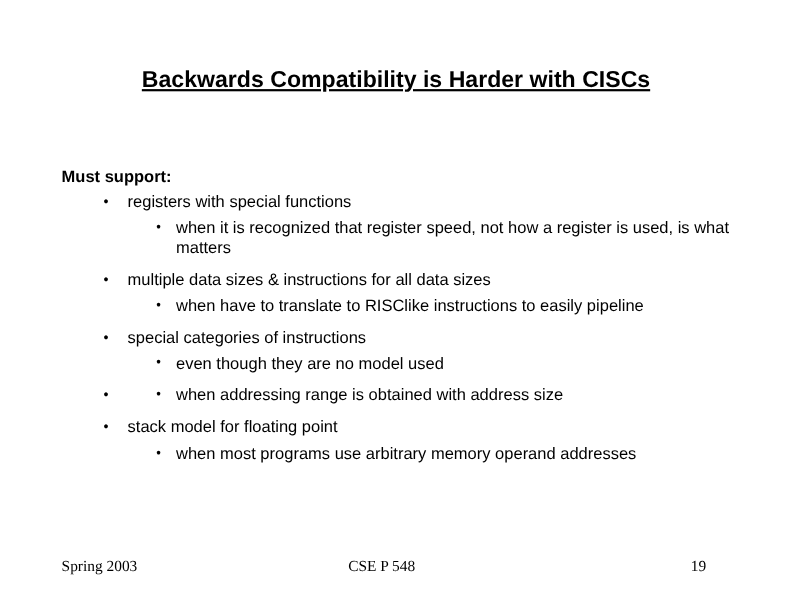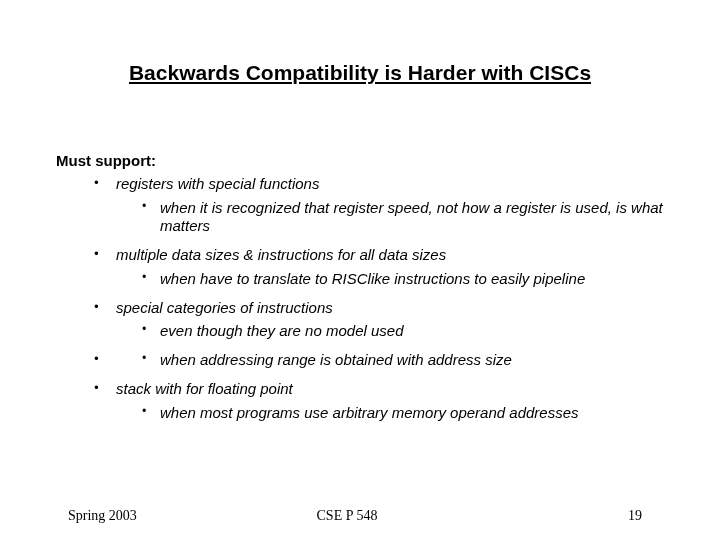--- a/index.html
+++ b/index.html
@@ -39,21 +39,20 @@
     font-weight: bold;
     margin-bottom: 4px;
   }
   ul {
     list-style: none;
     margin: 0;
     padding: 0;
   }
   .lvl1 {
     padding-left: 30px;
-    font-style: italic;
   }
   .lvl1 > li {
     position: relative;
     padding-left: 30px;
     margin-bottom: 10px;
   }
   .lvl1 > li::before {
     content: "•";
     position: absolute;
     left: 8px;
@@ -77,21 +76,21 @@
     font-size: 12px;
   }
   .footer {
     position: absolute;
     bottom: 16px;
     left: 52px;
     right: 30px;
     font-size: 14px;
     font-family: "Times New Roman", Times, serif;
   }
-  .footer-left { position: absolute; left: 16px; bottom: 0; }
+  .footer-left { position: absolute; left: 4px; bottom: 0; }
   .footer-center { position: absolute; left: 0; right: 0; bottom: 0; text-align: center; }
   .footer-right { position: absolute; right: 0; bottom: 0; }
 </style>
 </head>
 <body>
 
 <div class="slide">
 
   <div class="title">Backwards Compatibility is Harder with CISCs</div>
 
@@ -115,21 +114,21 @@
         <ul class="lvl2">
           <li>even though they are no model used</li>
         </ul>
       </li>
       <li>
         <ul class="lvl2">
           <li>when addressing range is obtained with address size</li>
         </ul>
       </li>
       <li>
-        <span>stack with for floating point</span>
+        <span>stack model for floating point</span>
         <ul class="lvl2">
           <li>when most programs use arbitrary memory operand addresses</li>
         </ul>
       </li>
     </ul>
   </div>
 
   <div class="footer">
     <span class="footer-left">Spring 2003</span>
     <span class="footer-center">CSE P 548</span>

